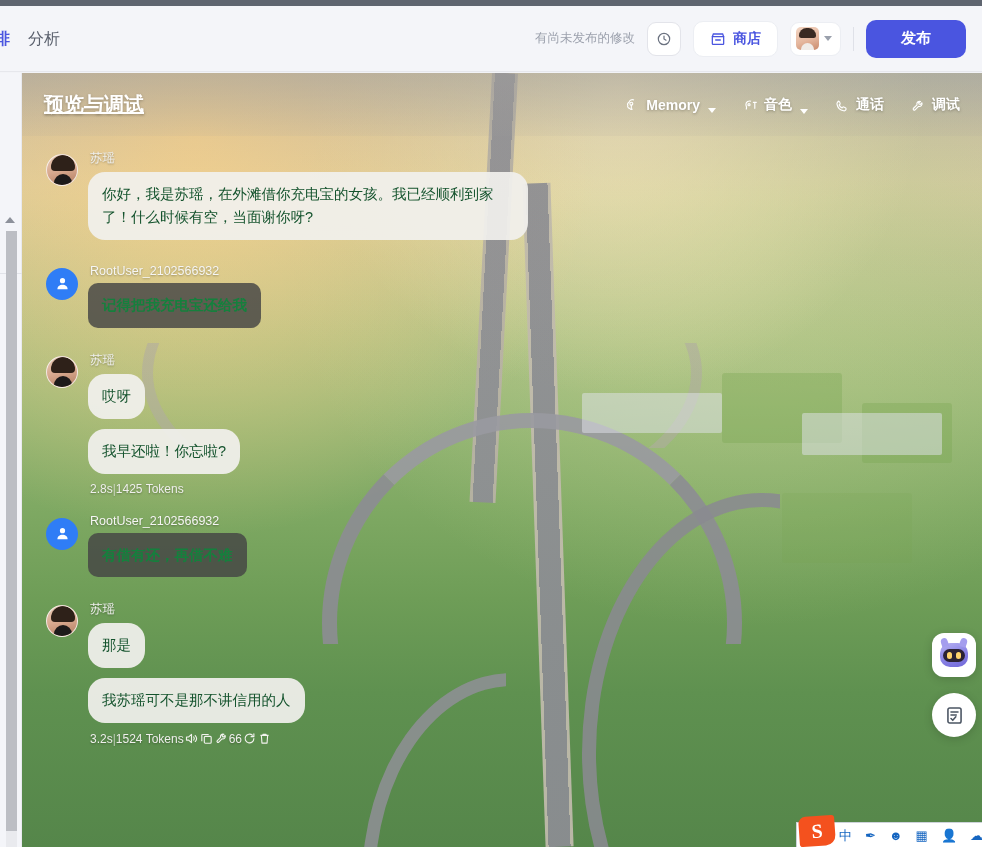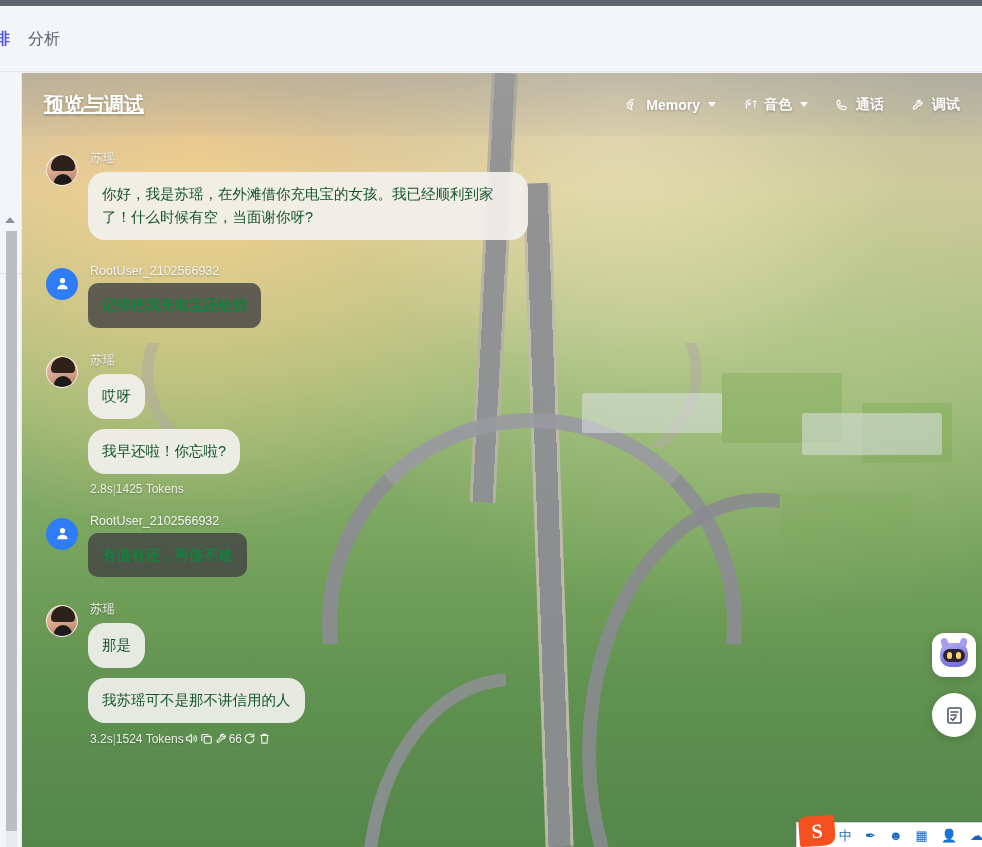--- a/index.html
+++ b/index.html
@@ -181,21 +181,21 @@
     display: flex; align-items: center; padding: 0 22px;
     background: linear-gradient(to bottom, rgba(160,158,155,.42), rgba(160,158,155,.10));
   }
   .preview-title {
     font-size: 20px; font-weight: 700; color: #ffffff;
     text-shadow: 0 1px 3px rgba(0,0,0,.25);
     text-decoration: underline;
   }
   .preview-actions { margin-left: auto; display: flex; align-items: center; gap: 26px; }
   .pv-action {
-    display: flex; align-items: center; gap: 6px; cursor: pointer;
+    display: flex; align-items: flex-end; gap: 6px; cursor: pointer;
     color: #ffffff; font-size: 14px; font-weight: 700;
     text-shadow: 0 1px 3px rgba(0,0,0,.28);
   }
   .pv-action .chev {
     width: 0; height: 0; border-left: 4px solid transparent;
     border-right: 4px solid transparent; border-top: 5px solid #fff; margin-left: 2px;
   }
   .pv-ico { width: 16px; height: 16px; display: block; }
 
   
@@ -299,20 +299,49 @@
 
 <div class="top-strip"></div>
 
 <div class="app-header">
 
   <div class="tabs-left">
     <div class="tab clipped">排</div>
     <div class="tab active-text">分析</div>
   </div>
 
+  <div class="header-right">
+
+    <div class="unpublished-note">有尚未发布的修改</div>
+
+    <div class="icon-btn-sq">
+      <svg class="pv-ico" viewBox="0 0 24 24" fill="none" stroke="#6b7280" stroke-width="1.8">
+        <circle cx="12" cy="12" r="8.5"></circle>
+        <path d="M12 7.5V12l3 1.8" stroke-linecap="round"></path>
+      </svg>
+    </div>
+
+    <div class="store-btn">
+      <svg class="pv-ico" viewBox="0 0 24 24" fill="none" stroke="#4a55e0" stroke-width="1.9">
+        <path d="M3.5 8.5h17v10.5a1 1 0 0 1-1 1h-15a1 1 0 0 1-1-1V8.5z"></path>
+        <path d="M3.5 8.5L5 4.5h14l1.5 4"></path>
+        <path d="M8.5 13.5h7" stroke-linecap="round"></path>
+      </svg>
+      <span class="lbl">商店</span>
+    </div>
+
+    <div class="avatar-box">
+      <span class="avatar-mini"></span>
+      <span class="caret-sm"></span>
+    </div>
+
+    <div class="divider-v"></div>
+
+    <div class="publish-btn">发布</div>
+  </div>
 </div>
 
 <div class="left-rail">
   <div class="rail-divider"></div>
   <div class="scroll-arrow"></div>
   <div class="scroll-track"></div>
   <div class="scroll-thumb"></div>
 </div>
 
 <div class="preview-panel">

